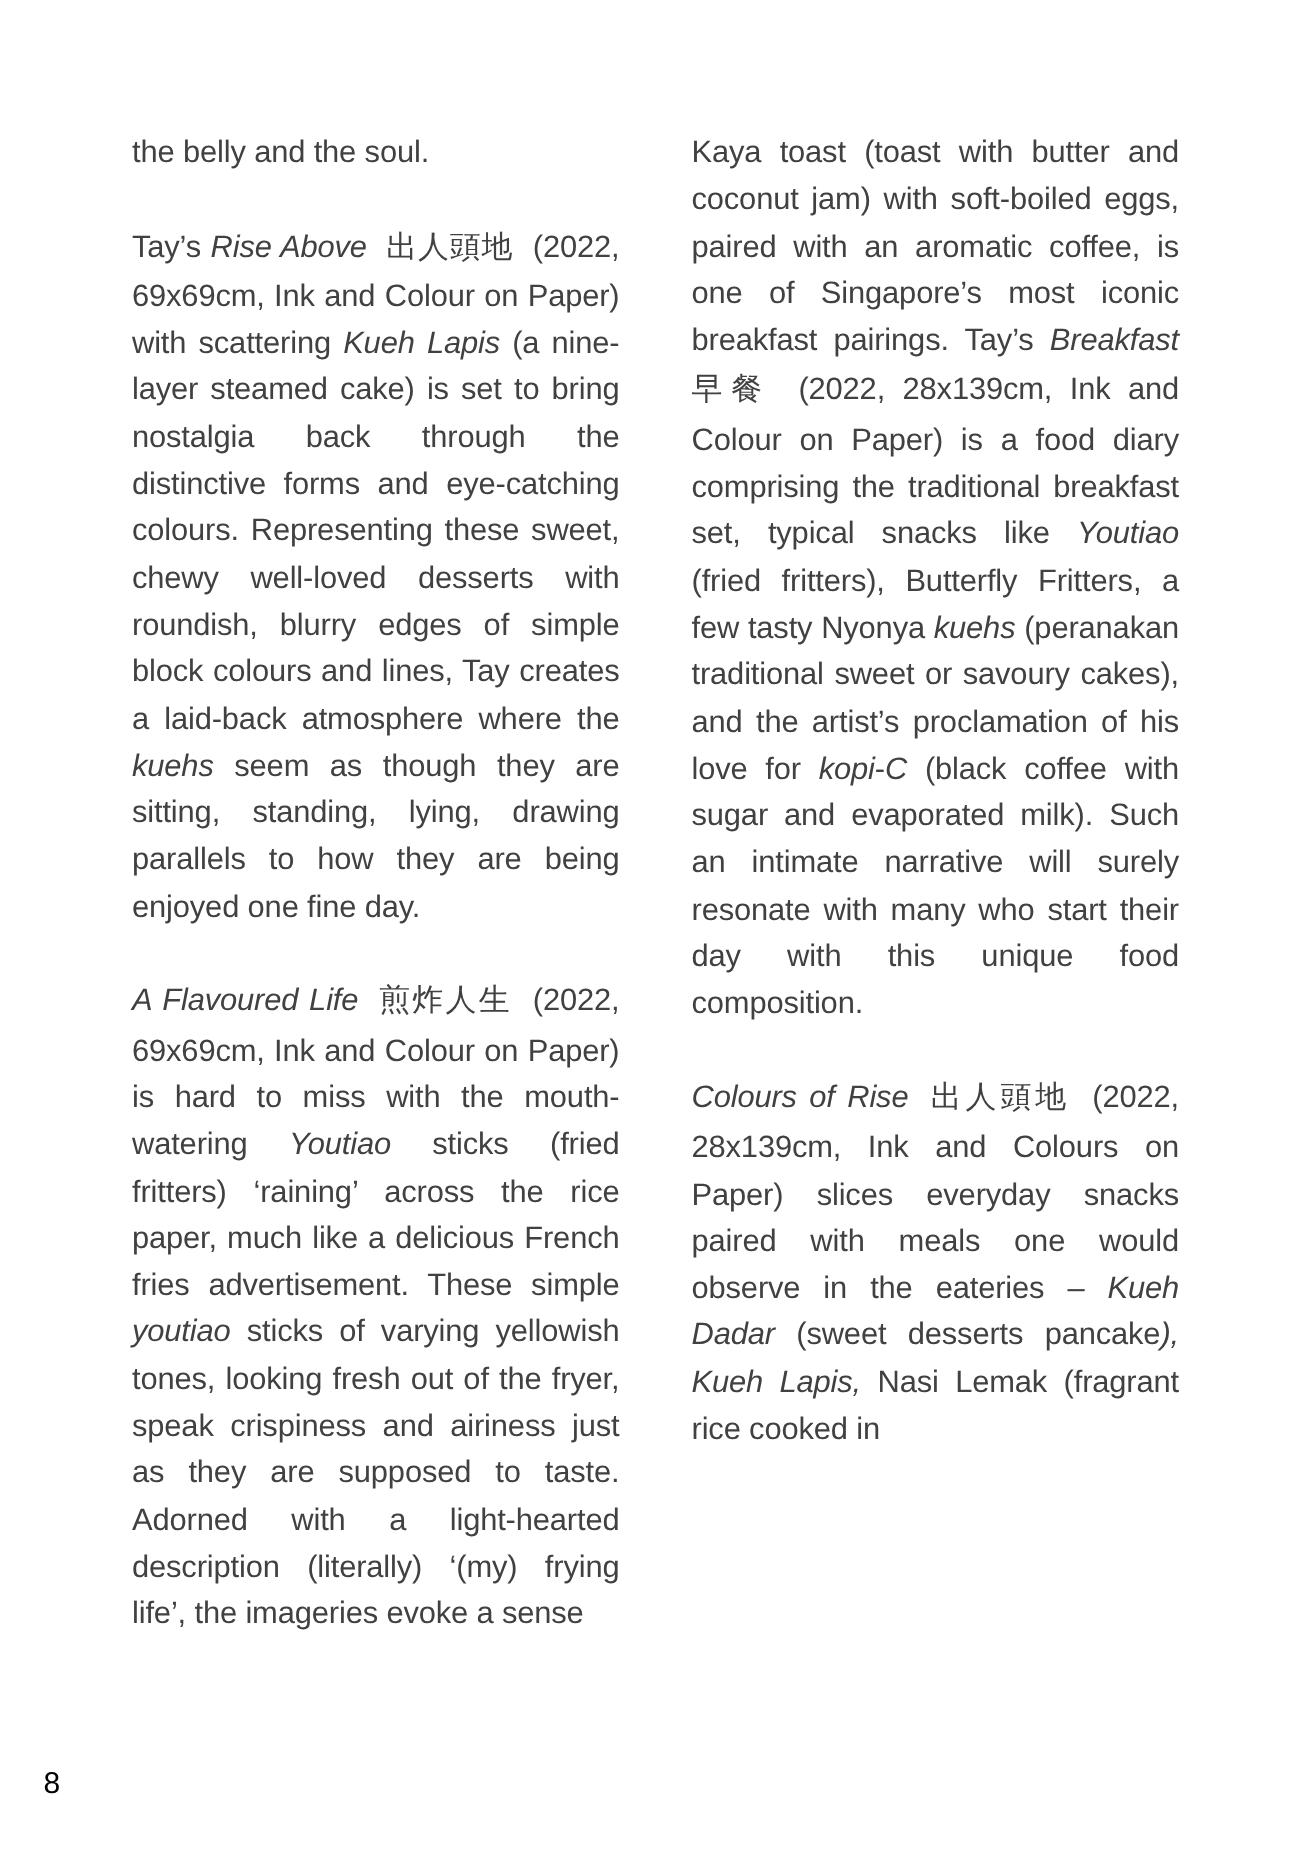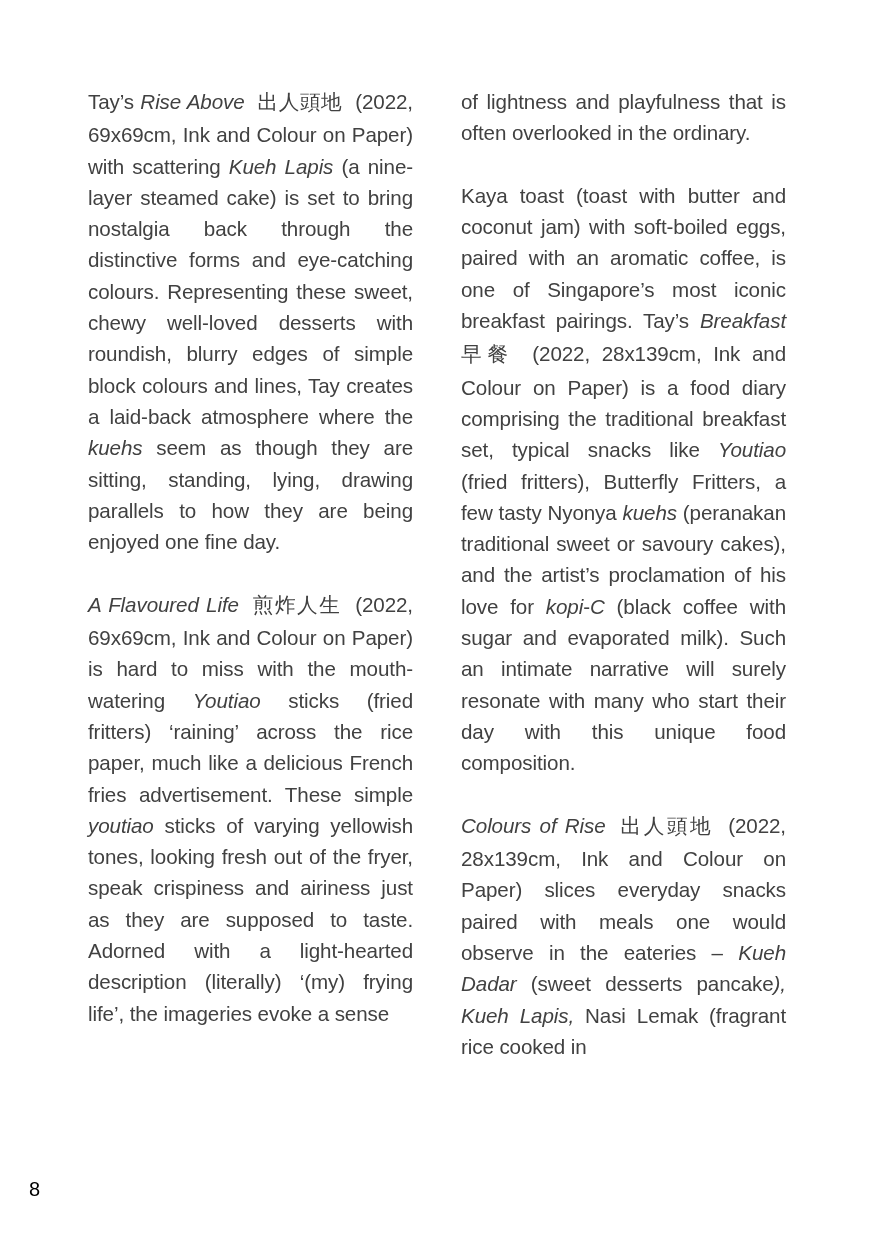--- a/index.html
+++ b/index.html
@@ -46,25 +46,25 @@
       color: #000000;
       font-family: "Liberation Sans", sans-serif;
     }
   </style>
 </head>
 <body style="background: rgb(255, 255, 255);">
 
 <div id="page">
 
   <div class="column" id="col-left" style="color: rgb(65, 65, 65);">
+    <p class="para"><span>the belly and the soul.</span></p>
     <p class="para"><span>Tay’s </span><em>Rise Above</em><span class="cjk"> 出人頭地 </span><span>(2022, 69x69cm, Ink and Colour on Paper) with scattering </span><em>Kueh Lapis</em><span> (a nine-layer steamed cake) is set to bring nostalgia back through the distinctive forms and eye-catching colours. Representing these sweet, chewy well-loved desserts with roundish, blurry edges of simple block colours and lines, Tay creates a laid-back atmosphere where the </span><em>kuehs</em><span> seem as though they are sitting, standing, lying, drawing parallels to how they are being enjoyed one fine day.</span></p>
     <p class="para"><em>A Flavoured Life</em><span class="cjk"> 煎炸人生 </span><span>(2022, 69x69cm, Ink and Colour on Paper) is hard to miss with the mouth-watering </span><em>Youtiao</em><span> sticks (fried fritters) ‘raining’ across the rice paper, much like a delicious French fries advertisement. These simple </span><em>youtiao</em><span> sticks of varying yellowish tones, looking fresh out of the fryer, speak crispiness and airiness just as they are supposed to taste. Adorned with a light-hearted description (literally) ‘(my) frying life’, the imageries evoke a sense</span></p>
   </div>
 
   <div class="column" id="col-right" style="color: rgb(65, 65, 65);">
-    <p class="para"><span>of lightness and playfulness that is often overlooked in the ordinary.</span></p>
     <p class="para"><span>Kaya toast (toast with butter and coconut jam) with soft-boiled eggs, paired with an aromatic coffee, is one of Singapore’s most iconic breakfast pairings. Tay’s </span><em>Breakfast</em><span class="cjk"> 早餐 </span><span>(2022, 28x139cm, Ink and Colour on Paper) is a food diary comprising the traditional breakfast set, typical snacks like </span><em>Youtiao</em><span> (fried fritters), Butterfly Fritters, a few tasty Nyonya </span><em>kuehs</em><span> (peranakan traditional sweet or savoury cakes), and the artist’s proclamation of his love for </span><em>kopi</em><span>-</span><em>C</em><span> (black coffee with sugar and evaporated milk). Such an intimate narrative will surely resonate with many who start their day with this unique food composition.</span></p>
-    <p class="para"><em>Colours of Rise</em><span class="cjk"> 出人頭地 </span><span>(2022, 28x139cm, Ink and Colour on Paper) slices everyday snacks paired with meals one would observe in the eateries – </span><em>Kueh Dadar</em><span> (sweet desserts pancake</span><em>), Kueh Lapis,</em><span> Nasi Lemak (fragrant rice cooked in</span></p>
+    <p class="para"><em>Colours of Rise</em><span class="cjk"> 出人頭地 </span><span>(2022, 28x139cm, Ink and Colours on Paper) slices everyday snacks paired with meals one would observe in the eateries – </span><em>Kueh Dadar</em><span> (sweet desserts pancake</span><em>), Kueh Lapis,</em><span> Nasi Lemak (fragrant rice cooked in</span></p>
   </div>
 
   <div id="page-number" style="color: rgb(0, 0, 0);">8</div>
 
 </div>
 
 </body></html>

